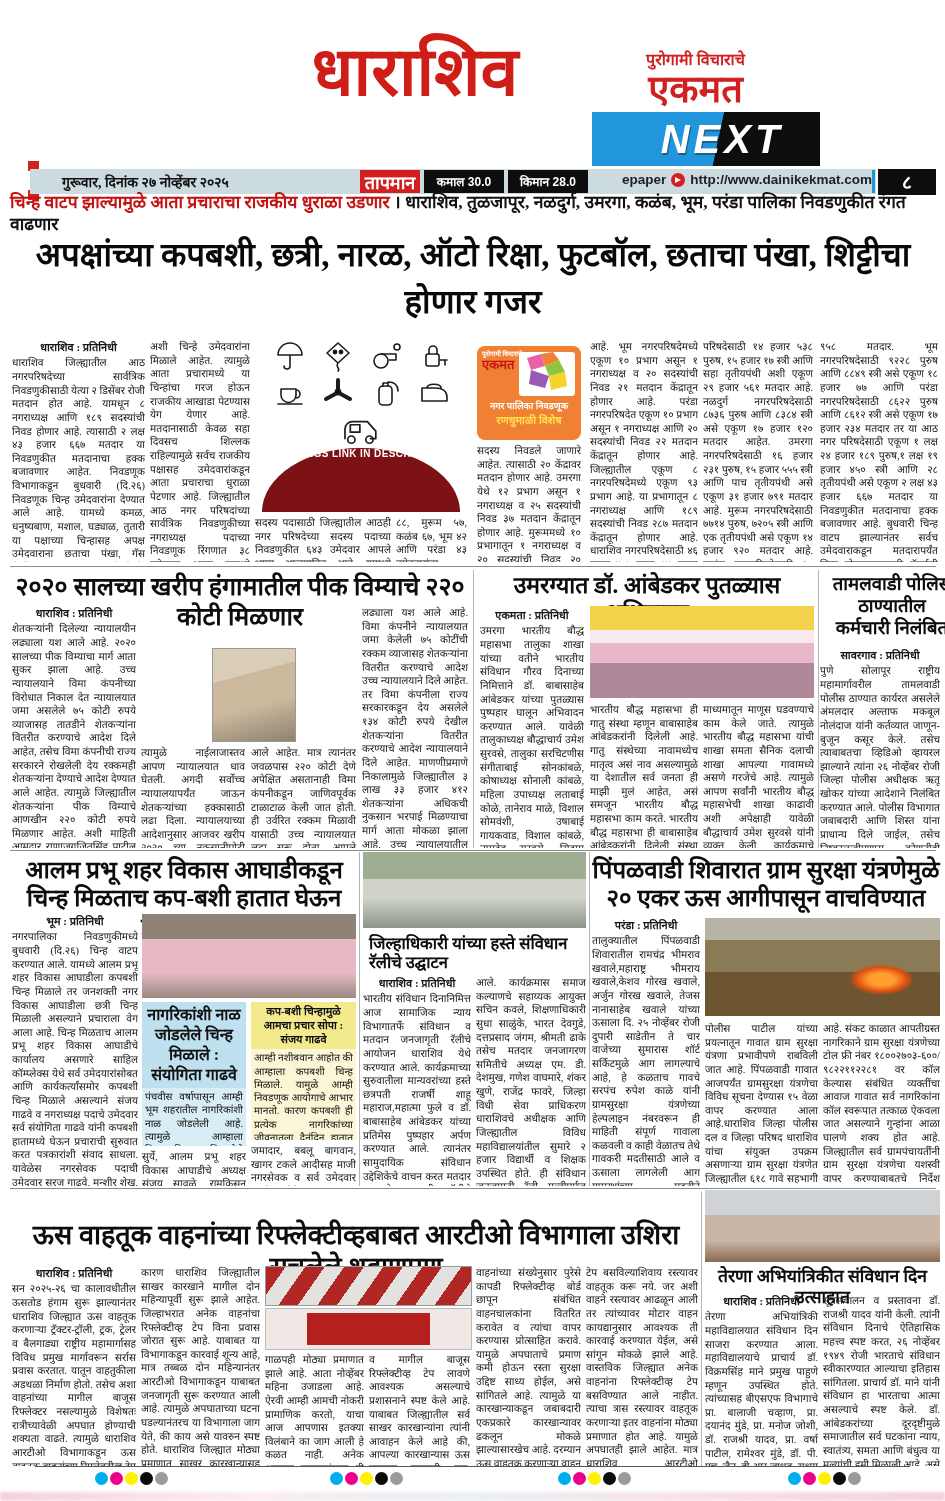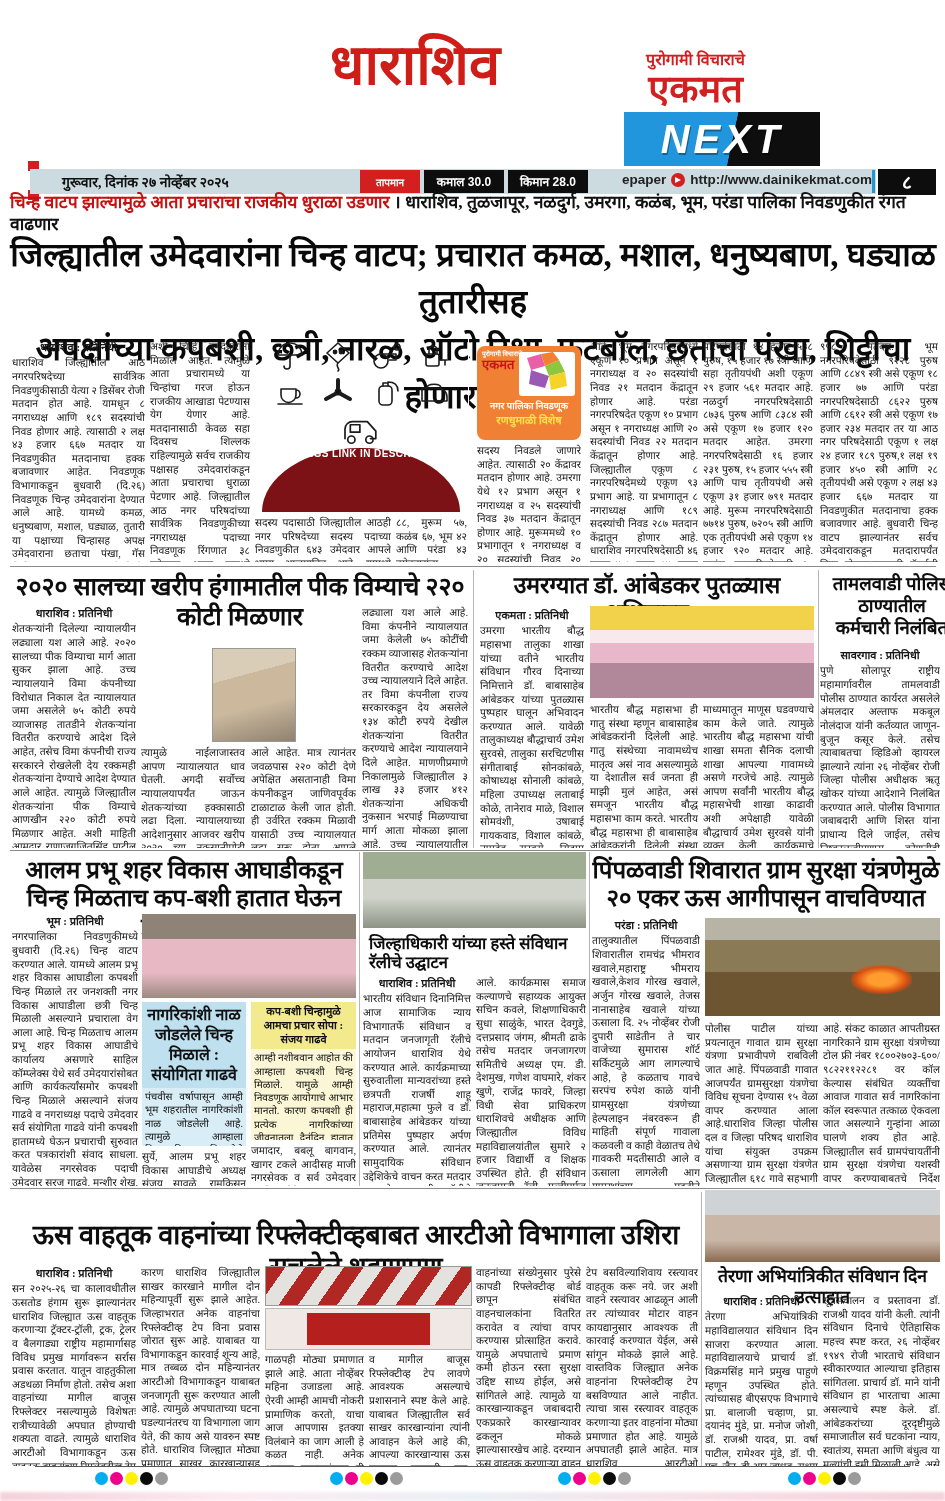--- a/index.html
+++ b/index.html
@@ -5,30 +5,30 @@
   html,body{margin:0;padding:0;background:#fff;}
   .page{position:relative;width:945px;height:1501px;background:#fff;overflow:hidden;
         font-family:"Liberation Serif",serif;color:#111;}
   .abs{position:absolute;}
   .col{position:absolute;font-size:10.4px;line-height:1.31;text-align:justify;overflow:hidden;color:#181818;}
   .dateline{font-weight:700;text-align:center;font-size:11px;margin-bottom:2px;}
   .hl{position:absolute;font-weight:700;color:#0d0d0d;text-align:center;line-height:1.18;}
   .hrline{position:absolute;height:1px;background:#8a8a8a;}
   .vline{position:absolute;width:1px;background:#b5b5b5;}
   
-  .brand{font-weight:800;color:#cf1d17;font-size:56px;line-height:1.2;text-align:center;white-space:nowrap;}
+  .brand{font-weight:800;color:#cf1d17;font-size:68px;line-height:1.2;text-align:center;white-space:nowrap;}
   .tag-small{font-weight:700;color:#d21f1f;font-size:16px;text-align:center;}
   .tag-big{font-weight:800;color:#d21f1f;font-size:38px;line-height:1.05;text-align:center;}
   .nextlogo{background:linear-gradient(102deg,#2196dd 0 55%,#0e0e0e 55.3%);display:flex;align-items:center;justify-content:center;}
   .nextlogo span{font-family:"Liberation Sans",sans-serif;font-style:italic;font-weight:800;font-size:40px;color:#fff;letter-spacing:4px;text-shadow:1px 2px 0 rgba(0,0,0,.35);}
   
   .datebar{background:#ccdbe0;}
   .datetext{font-weight:700;font-size:14px;}
   .blackseg{background:#0d0d0d;color:#fff;font-family:"Liberation Sans",sans-serif;font-weight:700;font-size:12px;display:flex;align-items:center;justify-content:center;}
-  .redseg{background:#d21f1f;color:#fff;font-weight:700;font-size:10px;display:flex;align-items:center;justify-content:center;}
+  .redseg{background:#d21f1f;color:#fff;font-weight:700;font-size:18px;display:flex;align-items:center;justify-content:center;}
   .regmark{background:#d21f1f;}
   .epaper{font-family:"Liberation Sans",sans-serif;font-size:13.5px;font-weight:700;color:#222;display:flex;align-items:center;gap:5px;}
   .ep-ic{width:14px;height:14px;border-radius:50%;background:#d21f1f;display:inline-block;position:relative;}
   .ep-ic:after{content:"";position:absolute;left:4px;top:4px;border-left:6px solid #fff;border-top:3px solid transparent;border-bottom:3px solid transparent;}
   .pagenum{background:#0d0d0d;color:#fff;font-weight:700;font-size:19px;display:flex;align-items:center;justify-content:center;}
   
   .kick{font-weight:700;font-size:17.5px;line-height:1.25;}
   .kick .r{color:#c41111;}
   .mainhl{font-weight:800;font-size:33px;line-height:1.43;text-align:center;color:#090909;}
   
@@ -69,21 +69,21 @@
 </head>
 <body>
 
 <div class="page">
 
   <div class="abs brand" style="left:250px;top:32px;width:330px;">धाराशिव</div>
   <div class="abs" style="left:598px;top:48px;width:195px;">
     <div class="tag-small">पुरोगामी विचाराचे</div>
     <div class="tag-big">एकमत</div>
   </div>
-  <div class="abs nextlogo" style="left:624px;top:112px;width:196px;height:54px;">
+  <div class="abs nextlogo" style="left:592px;top:112px;width:196px;height:54px;padding-left:32px;">
     <span>NEXT</span>
   </div>
 
   <div class="abs regmark" style="left:28px;top:161px;width:11px;height:10px;"></div>
   <div class="abs regmark" style="left:28px;top:190px;width:11px;height:10px;"></div>
   <div class="abs datebar" style="left:30px;top:169px;width:846px;height:25px;"></div>
   <div class="abs datetext" style="left:62px;top:172px;">गुरूवार, दिनांक २७ नोव्हेंबर २०२५</div>
   <div class="abs redseg" style="left:360px;top:170px;width:60px;height:23px;">तापमान</div>
   <div class="abs blackseg" style="left:424px;top:170px;width:80px;height:23px;">कमाल 30.0</div>
   <div class="abs blackseg" style="left:508px;top:170px;width:80px;height:23px;">किमान 28.0</div>
@@ -94,21 +94,20 @@
   </div>
   <div class="abs" style="left:872px;top:170px;width:3px;height:23px;background:#2196dd;"></div>
   <div class="abs pagenum" style="left:878px;top:169px;width:58px;height:26px;">८</div>
 
   <div class="abs kick" style="left:10px;top:192px;width:928px;">
     <span class="r">चिन्ह वाटप झाल्यामुळे आता प्रचाराचा राजकीय धुराळा उडणार</span>
     <span>।</span>
     <span>धाराशिव, तुळजापूर, नळदुर्ग, उमरगा, कळंब, भूम, परंडा पालिका निवडणुकीत रंगत वाढणार</span>
   </div>
   <div class="abs mainhl" style="left:8px;top:232px;width:930px;">
-    <div>जिल्ह्यातील उमेदवारांना चिन्ह वाटप; प्रचारात कमळ, मशाल, धनुष्यबाण, घड्याळ तुतारीसह</div>
     <div>अपक्षांच्या कपबशी, छत्री, नारळ, ऑटो रिक्षा, फुटबॉल, छताचा पंखा, शिट्टीचा होणार गजर</div>
   </div>
 
   <div class="col" style="left:12px;top:340px;width:133px;height:222px;">
     <div class="dateline">धाराशिव : प्रतिनिधी</div>
     <span>धाराशिव जिल्ह्यातील आठ नगरपरिषदेच्या सार्वत्रिक निवडणुकीसाठी येत्या २ डिसेंबर रोजी मतदान होत आहे. यामधून ८ नगराध्यक्ष आणि १८९ सदस्यांची निवड होणार आहे. त्यासाठी २ लक्ष ४३ हजार ६६७ मतदार या निवडणुकीत मतदानाचा हक्क बजावणार आहेत. निवडणूक विभागाकडून बुधवारी (दि.२६) निवडणूक चिन्ह उमेदवारांना देण्यात आले आहे. यामध्ये कमळ, धनुष्यबाण, मशाल, घड्याळ, तुतारी या पक्षाच्या चिन्हासह अपक्ष उमेदवाराना छताचा पंखा, गॅस सिलेंडर, फुटबॉल, नारळ, छत्री, शिट्टी, उस, हिरा, नगारा</span>
   </div>
   <div class="col" style="left:150px;top:340px;width:100px;height:222px;">अशी चिन्हे उमेदवारांना मिळाले आहेत. त्यामुळे आता प्रचारामध्ये या चिन्हांचा गरज होऊन राजकीय आखाडा पेटण्यास येग येणार आहे. मतदानासाठी केवळ सहा दिवसच शिल्लक राहिल्यामुळे सर्वच राजकीय पक्षासह उमेदवारांकडून आता प्रचाराचा धुराळा पेटणार आहे. जिल्ह्यातील आठ नगर परिषदांच्या सार्वत्रिक निवडणुकीच्या नगराध्यक्ष पदाच्या निवडणूक रिंगणात ३८ उमेदवार असून यामध्ये धाराशिव ६, तुळजापूर ७, नळदुर्ग ६, उमरगा ४, मुरूम ४, कळंब ६, भूम ३ आणि परंडा २ उमेदवारांचा समावेश आहे. नगर परिषदेच्या</div>
 
   <div class="abs symbolbox" style="left:255px;top:338px;width:212px;height:108px;">

